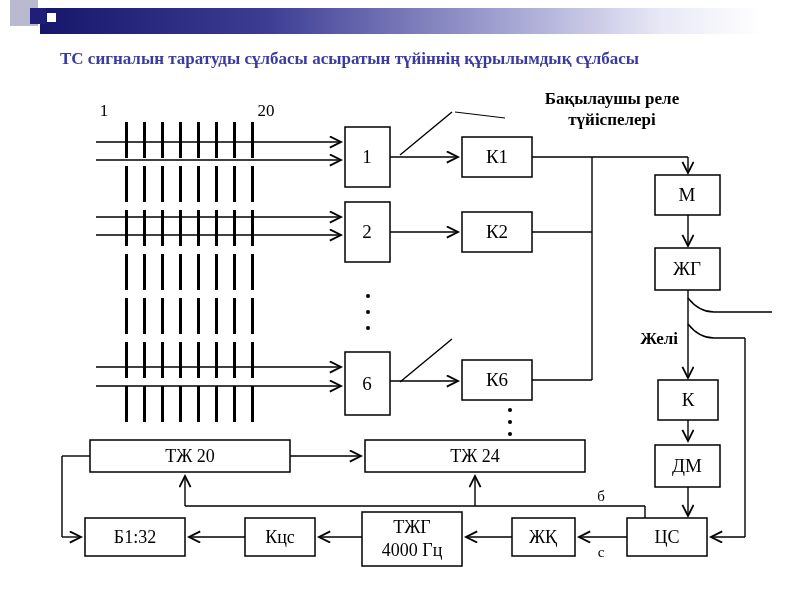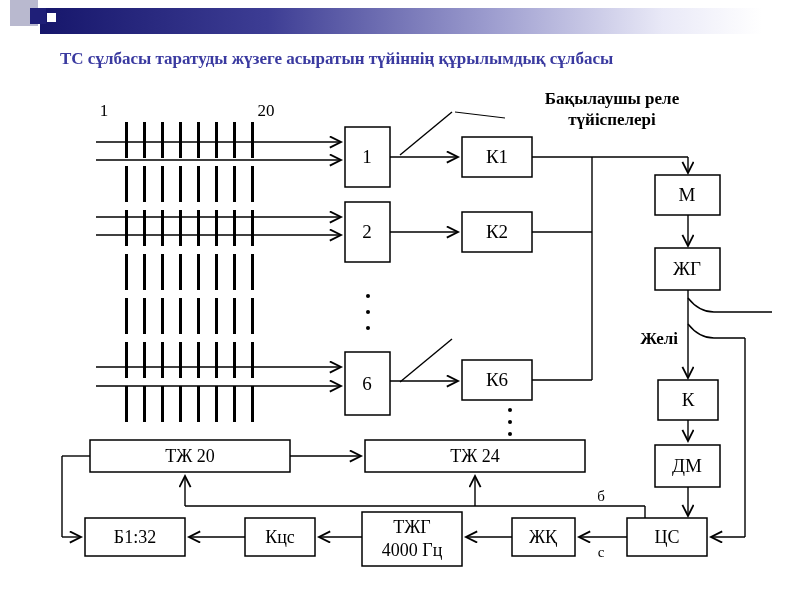--- a/index.html
+++ b/index.html
@@ -32,21 +32,21 @@
   .dot{fill:#000000;stroke:none;}
 </style>
 </head>
 <body>
 
 <div class="deco-sq-large"></div>
 <div class="header-bar"></div>
 <div class="deco-sq-small"></div>
 <div class="deco-sq-tiny"></div>
 
-<div class="slide-title">ТС сұлбасы таратуды жүзеге асыратын түйіннің құрылымдық сұлбасы</div>
+<div class="slide-title">ТС сигналын таратуды сұлбасы асыратын түйіннің құрылымдық сұлбасы</div>
 
 <svg width="800" height="600" viewBox="0 0 800 600">
   <defs>
     <marker id="arr" markerWidth="11" markerHeight="11" refX="8.5" refY="4.5" orient="auto">
       <path d="M0.5,0.5 L8.5,4.5 L0.5,8.5" fill="none" stroke="#000" stroke-width="1.3"></path>
     </marker>
     <pattern id="ticks" patternUnits="userSpaceOnUse" x="118" y="122" width="18" height="44">
       <rect x="7" y="0" width="3" height="36" fill="#000"></rect>
     </pattern>
   </defs>

